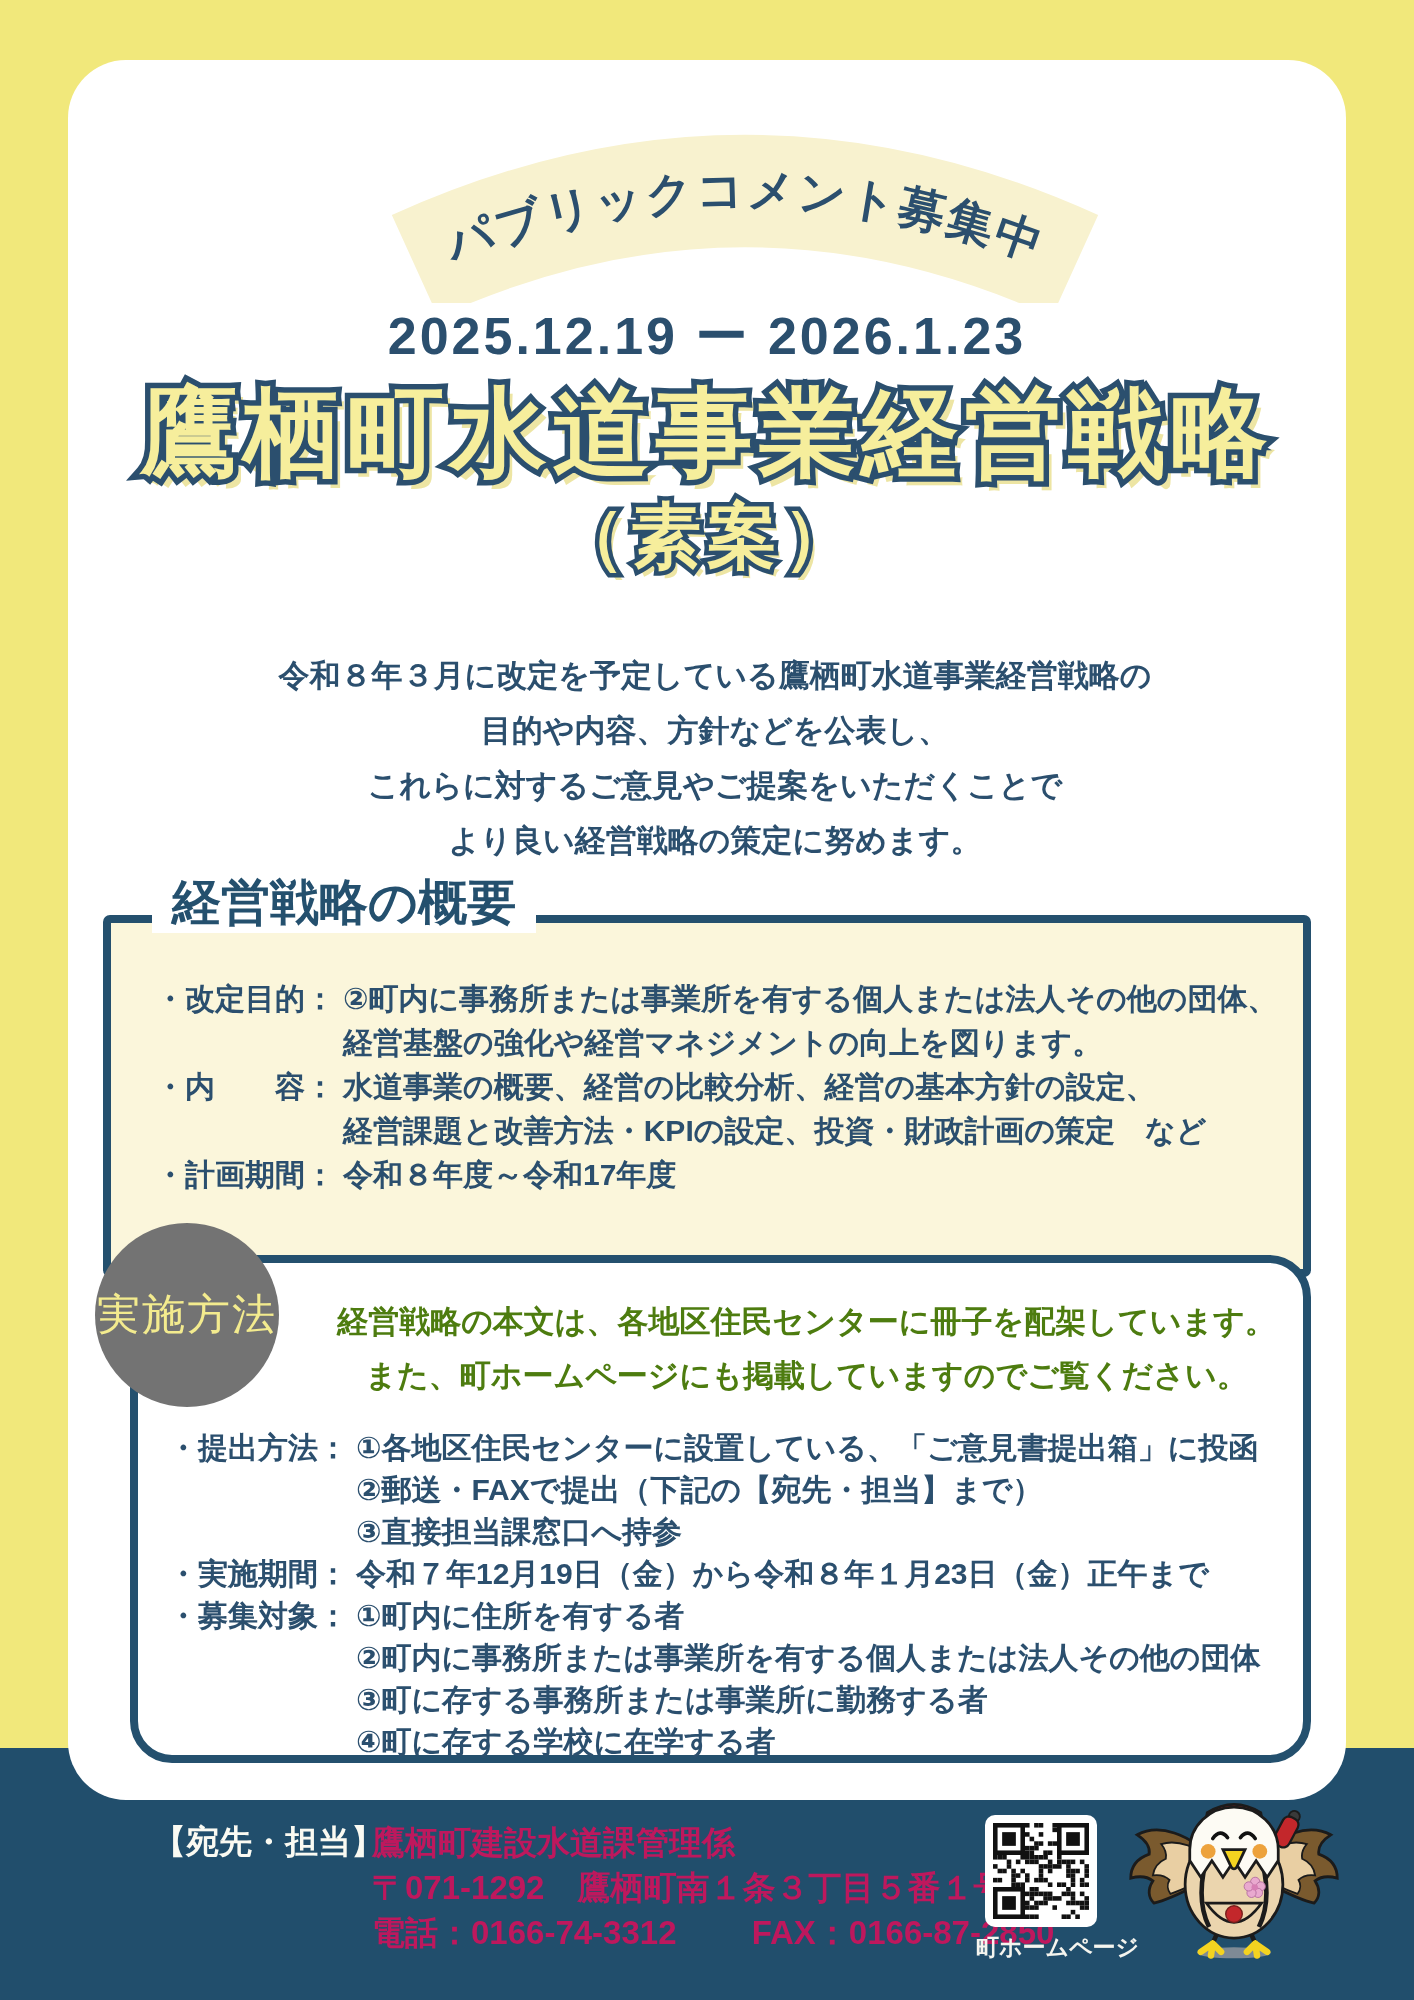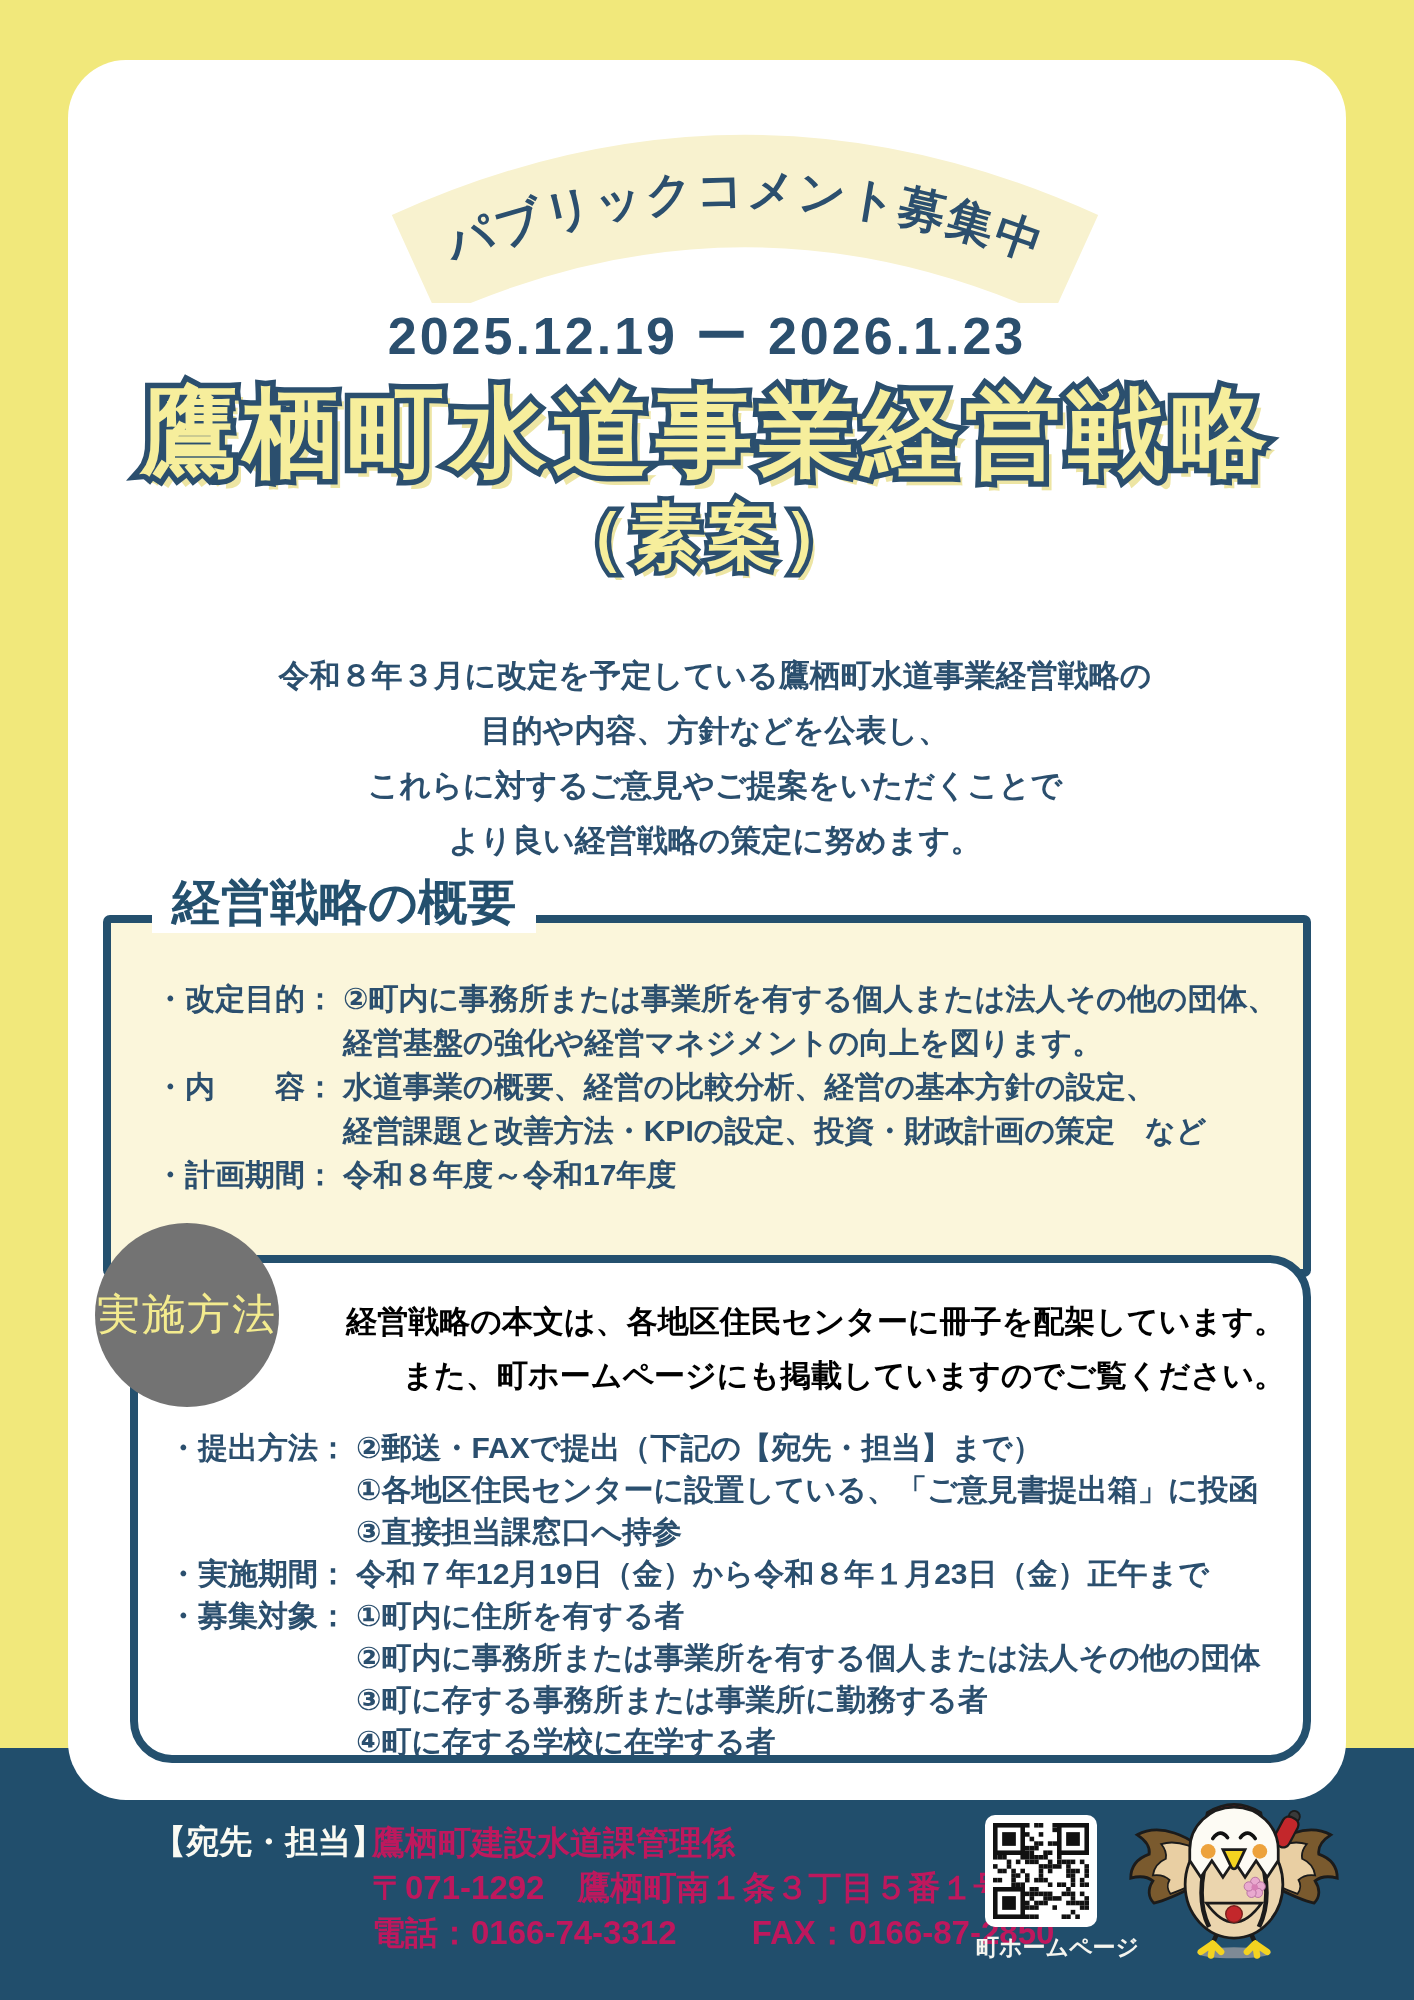--- a/index.html
+++ b/index.html
@@ -41,22 +41,22 @@
   .item-row{display:flex;align-items:flex-start;font-size:30px;font-weight:bold;color:#2B4F6E;line-height:44px;white-space:nowrap;}
   .item-label{flex:none;width:188px;}
   .item-lines{flex:1;min-width:0;}
 
   .method-circle{position:absolute;left:27px;top:1163px;width:184px;height:184px;border-radius:50%;
     background:#737373;z-index:5;display:flex;align-items:center;justify-content:center;
     font-size:43px;font-weight:normal;color:#F3EB8E;letter-spacing:2px;white-space:nowrap;}
   .method-box{position:absolute;left:62px;top:1195px;width:1181px;height:508px;
     background:#ffffff;border:8px solid #24506E;border-radius:42px;z-index:4;
     padding:32px 18px 0 30px;}
-  .method-intro{margin-left:160px;text-align:right;font-size:31px;font-weight:bold;
-    line-height:54px;color:#000000;white-space:nowrap;}
+  .method-intro{margin-left:160px;text-align:center;font-size:31px;font-weight:bold;
+    line-height:54px;color:#4d7c0f;white-space:nowrap;}
   .method-items{margin-top:24px;}
   .method-items .item-row{line-height:42px;}
 
   .footer-contact-label{position:absolute;left:153px;top:1820px;z-index:5;
     font-size:33px;font-weight:bold;color:#FAFAF2;white-space:nowrap;}
   .footer-lines{position:absolute;left:372px;top:1820px;z-index:5;
     font-size:33px;font-weight:bold;color:#be185d;line-height:45px;white-space:nowrap;}
   .telfax span{display:inline-block;}
   .telfax .fax{margin-left:66px;}
 
@@ -137,22 +137,22 @@
     <div class="method-circle">実施方法</div>
     <div class="method-box">
       <div class="method-intro">
         <div>経営戦略の本文は、各地区住民センターに冊子を配架しています。</div>
         <div>また、町ホームページにも掲載していますのでご覧ください。</div>
       </div>
       <div class="method-items">
         <div class="item-row">
           <span class="item-label">・提出方法：</span>
           <span class="item-lines">
+            <div>①各地区住民センターに設置している、「ご意見書提出箱」に投函</div>
             <div>②郵送・FAXで提出（下記の【宛先・担当】まで）</div>
-            <div>①各地区住民センターに設置している、「ご意見書提出箱」に投函</div>
             <div>③直接担当課窓口へ持参</div>
           </span>
         </div>
         <div class="item-row">
           <span class="item-label">・実施期間：</span>
           <span class="item-lines">
             <div>令和７年12月19日（金）から令和８年１月23日（金）正午まで</div>
           </span>
         </div>
         <div class="item-row">

